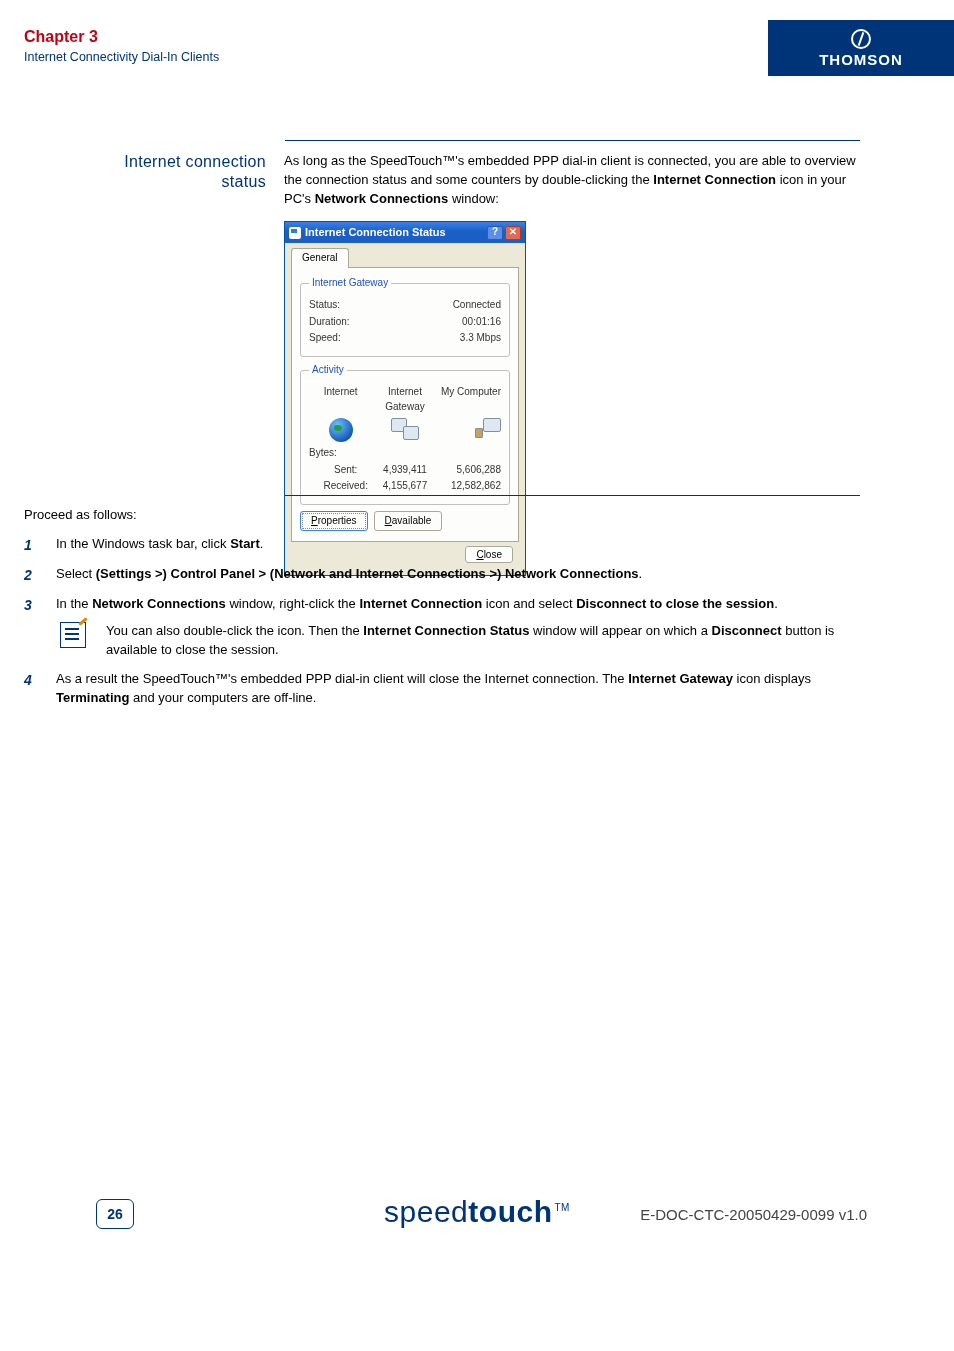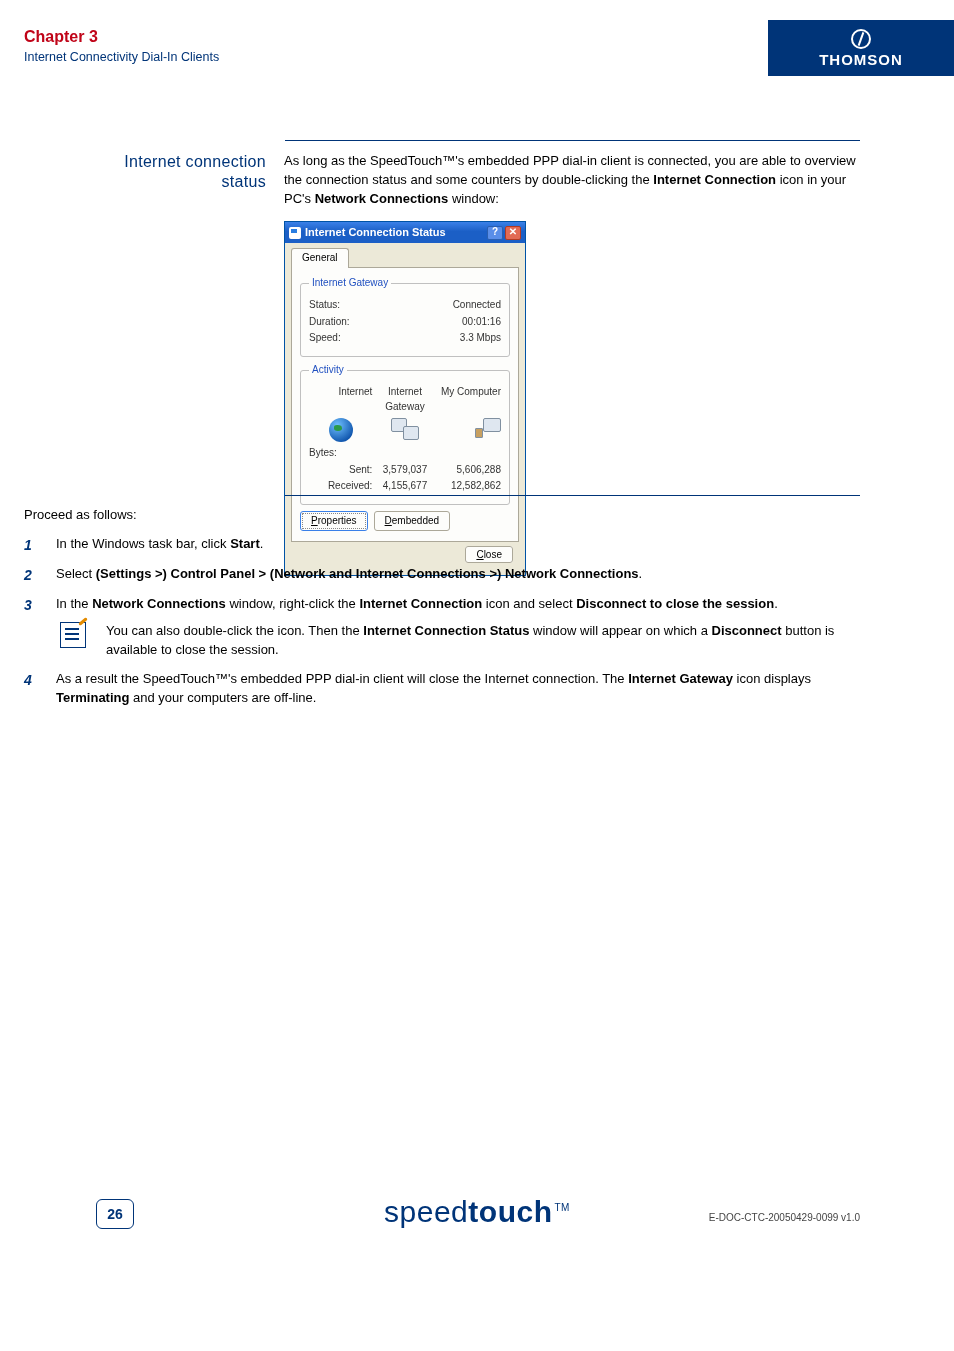--- a/index.html
+++ b/index.html
@@ -215,21 +215,21 @@
     padding: 0 3px;
   }
   .row2, .row3 {
     display: flex;
     justify-content: space-between;
     font-size: 10px;
     color: #333;
     margin: 2px 0;
   }
   .row3 > div { width: 33%; text-align: center; }
-  .row3 > div:first-child { text-align: right; }
+  .row3 > div:first-child { text-align: center; }
   .row3 > div:last-child { text-align: right; }
   .lbl { color: #333; }
   .globe-icon {
     width: 24px; height: 24px;
     border-radius: 50%;
     background: radial-gradient(circle at 35% 30%, #6fc0ff 0%, #0a4fa8 80%);
     margin: 2px auto 0;
     position: relative;
   }
   .globe-icon::after {
@@ -311,22 +311,22 @@
     color: #003478;
     font-size: 30px;
     letter-spacing: 0.5px;
     font-family: Arial, sans-serif;
   }
   .speedtouch .thin { font-weight: 300; }
   .speedtouch .bold { font-weight: 700; }
   .tm { font-size: 10px; vertical-align: super; margin-left: 2px; }
   .doc-id {
     position: absolute;
-    right: 94px; bottom: 128px;
-    font-size: 10px;
+    right: 87px; bottom: 128px;
+    font-size: 15px;
     color: #444;
     margin-left: 48px;
   }
   b { font-weight: bold; }
 </style>
 </head>
 <body>
 
 <div class="header-bar">
   <div class="thomson-logo-icon"></div>
@@ -396,33 +396,33 @@
               <div>
                   <div class="one-pc-icon"></div>
                 </div>
             </div>
             <div class="row2" style="margin-top:4px;">
                 <span class="lbl">Bytes:</span>
                 <span></span>
               </div>
             <div class="row3">
               <div style="padding-left:10px;">Sent:</div>
-              <div>3,579,037</div>
+              <div>4,939,411</div>
               <div>5,606,288</div>
             </div>
             <div class="row3">
               <div style="padding-left:10px;">Received:</div>
               <div>4,155,677</div>
               <div>12,582,862</div>
             </div>
           </fieldset>
 
           <div class="btn-row">
             <span class="btn focus"><span class="underline-letter">P</span><span>roperties</span></span>
-            <span class="btn"><span class="underline-letter">D</span><span>embedded</span></span>
+            <span class="btn"><span class="underline-letter">D</span><span>available</span></span>
           </div>
         </div>
         <div class="close-row">
           <span class="btn"><span class="underline-letter">C</span><span>lose</span></span>
         </div>
       </div>
     </div>
   </div>
 </div>
 

